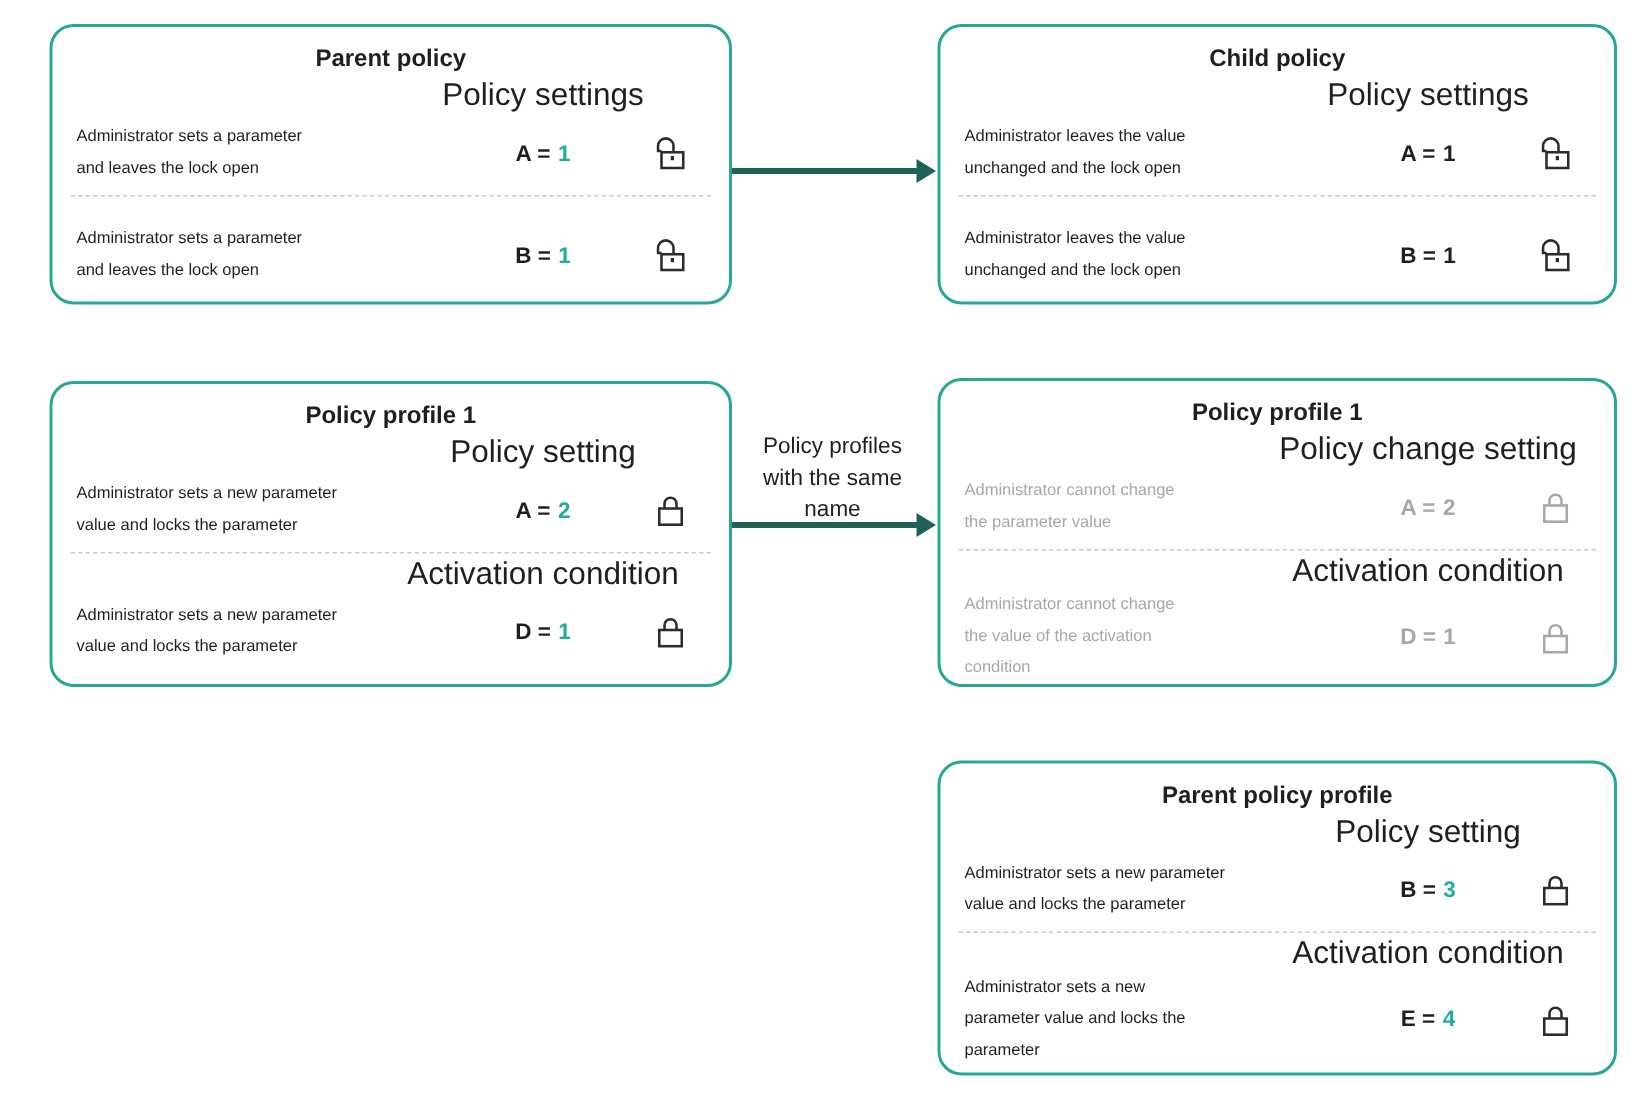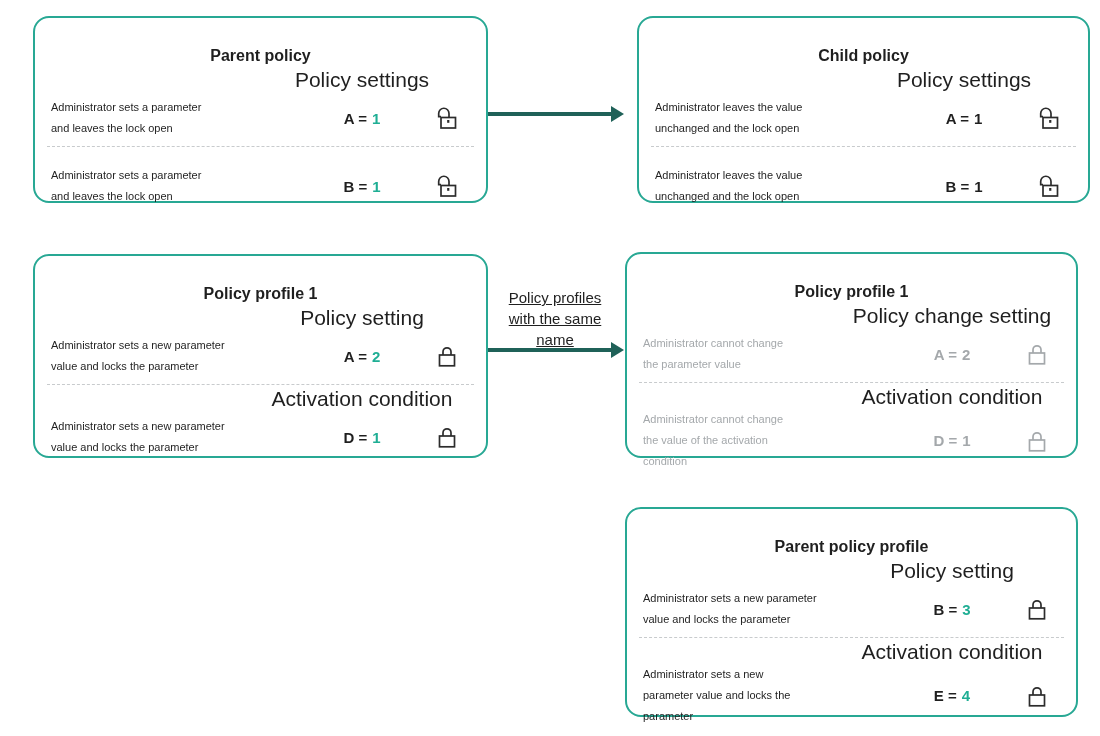--- a/index.html
+++ b/index.html
@@ -13,21 +13,21 @@
   html,body{margin:0;padding:0;background:#ffffff;}
   body{font-family:"Liberation Sans",sans-serif;color:var(--text);}
   .canvas{position:relative;width:1100px;height:736px;background:#ffffff;overflow:hidden;}
 
   .box{
     position:absolute;
     box-sizing:border-box;
     border:2px solid var(--box-border);
     border-radius:16px;
     background:#ffffff;
-    padding:26px 0 0 0;
+    padding:10px 0 0 0;
   }
   .box-title{
     margin:0;
     font-size:16px;
     font-weight:700;
     text-align:center;
     line-height:24px;
     color:var(--text);
   }
   .label-row,.row{
@@ -79,21 +79,20 @@
     border-bottom:8px solid transparent;
     border-left:13px solid var(--arrow);
   }
   .arrow-label{
     position:absolute;
     text-align:center;
     font-size:15px;
     line-height:21px;
     white-space:pre-line;
     color:var(--text);
-    text-decoration:underline;
   }
 </style>
 </head>
 <body>
 
 <div class="canvas">
 
   <section class="box" style="left:33px;top:16px;width:455px;height:187px;">
     <h3 class="box-title">Parent policy</h3>
     <div class="label-row">
@@ -119,21 +118,21 @@
       <span class="lock">
         <svg width="22" height="24" viewBox="0 0 22 24" fill="none" stroke="currentColor" stroke-width="1.7">
           <rect x="5" y="11.5" width="14.5" height="10.5"></rect>
           <path d="M12.25 14 V16.8" stroke-width="2.2"></path>
           <path d="M5 10.6 H2.7 V7.4 A5.15 5.15 0 0 1 13 7.4 V11.5"></path>
         </svg>
       </span>
     </div>
   </section>
 
-  <section class="box" style="left:625px;top:16px;width:453px;height:187px;margin-left:12px;">
+  <section class="box" style="left:625px;top:16px;width:453px;height:187px;">
     <h3 class="box-title">Child policy</h3>
     <div class="label-row">
       <span class="seg-label">Policy settings</span>
     </div>
     <div class="row">
       <div class="desc">Administrator leaves the value
 unchanged and the lock open</div>
       <div class="val"><span class="param">A =</span><span class="num">1</span></div>
       <span class="lock">
         <svg width="22" height="24" viewBox="0 0 22 24" fill="none" stroke="currentColor" stroke-width="1.7">

